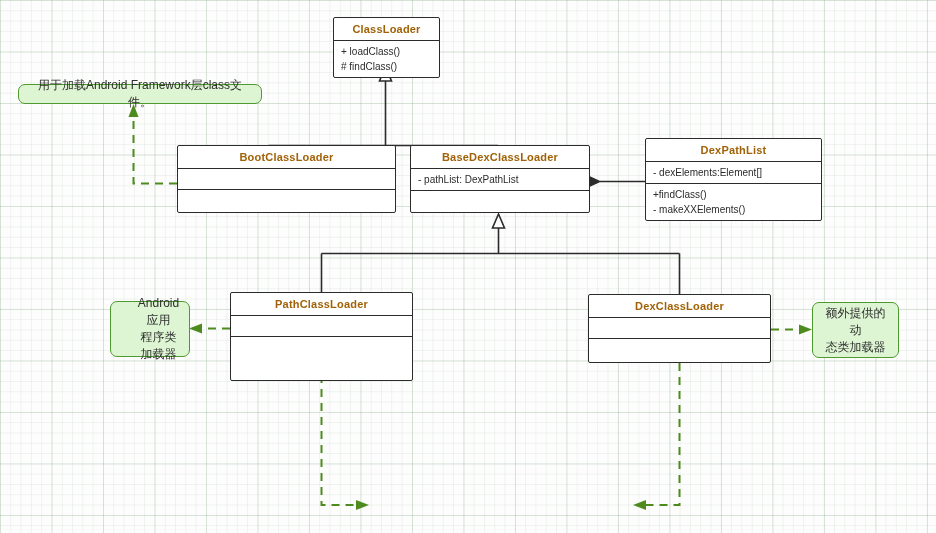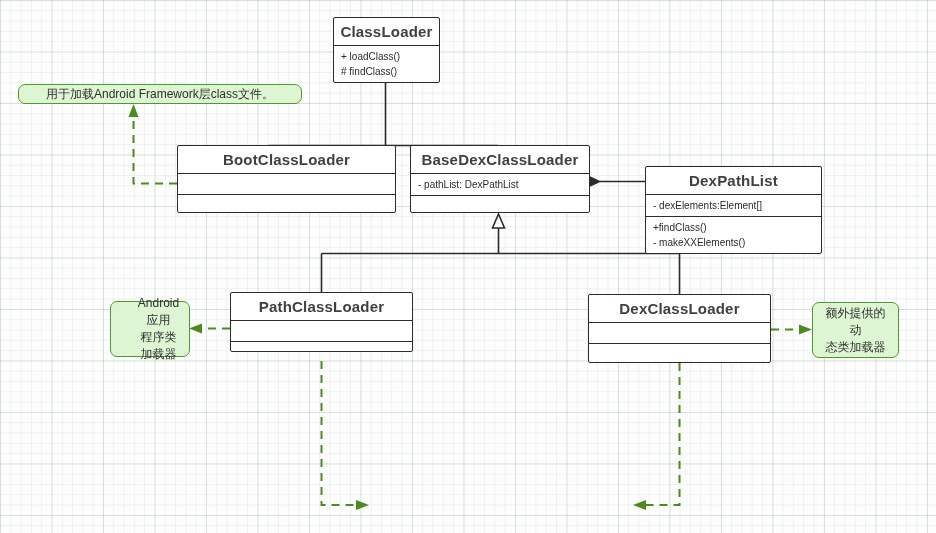--- a/index.html
+++ b/index.html
@@ -34,22 +34,22 @@
     background: #ffffff;
     border: 1.6px solid #2b2b2b;
     border-radius: 2px;
     z-index: 3;
   }
   .uml-title {
     box-sizing: border-box;
     width: 100%;
     text-align: center;
     font-weight: bold;
-    font-size: 15px;
-    color: #404040;
+    font-size: 11px;
+    color: #a16207;
     border-bottom: 1.4px solid #2b2b2b;
     padding: 5px 4px 5px 4px;
     letter-spacing: 0.2px;
     white-space: nowrap;
   }
   .uml-section {
     box-sizing: border-box;
     width: 100%;
     font-size: 10px;
     color: #2b2b2b;
@@ -155,44 +155,44 @@
   </div>
 
   <div class="uml-class" style="left:410px; top:145px; width:180px; height:68px;">
     <div class="uml-title">BaseDexClassLoader</div>
     <div class="uml-section divider">
       <div class="row">- pathList:  DexPathList</div>
     </div>
     <div class="uml-section" style="height:21px;"></div>
   </div>
 
-  <div class="uml-class" style="left:645px; top:138px; width:177px;margin-top:28px;">
+  <div class="uml-class" style="left:645px; top:138px; width:177px;">
     <div class="uml-title">DexPathList</div>
     <div class="uml-section divider">
       <div class="row">- dexElements:Element[]</div>
     </div>
     <div class="uml-section">
       <div class="row">+findClass()</div>
       <div class="row">- makeXXElements()</div>
     </div>
   </div>
 
-  <div class="uml-class" style="left:230px; top:292px; width:183px; height:60px;">
+  <div class="uml-class" style="left:230px; top:292px; width:183px; height:89px;">
     <div class="uml-title">PathClassLoader</div>
     <div class="uml-section divider" style="height:21px;"></div>
     <div class="uml-section" style="height:23px;"></div>
   </div>
 
   <div class="uml-class" style="left:588px; top:294px; width:183px; height:69px;">
     <div class="uml-title">DexClassLoader</div>
     <div class="uml-section divider" style="height:21px;"></div>
     <div class="uml-section" style="height:23px;"></div>
   </div>
 
-  <div class="note" style="left:18px; top:84px; width:284px; height:20px;">
+  <div class="note" style="left:18px; top:84px; width:244px; height:20px;">
     <span class="ntext">用于加载Android Framework层class文件。</span>
   </div>
 
   <div class="note" style="left:110px; top:301px; width:80px; height:56px; flex-direction:column;padding-left:17px;">
     <span class="ntext">Android应用</span>
     <span class="ntext">程序类加载器</span>
   </div>
 
   <div class="note" style="left:812px; top:302px; width:87px; height:56px; flex-direction:column;align-items:center;">
     <span class="ntext">额外提供的动</span>

